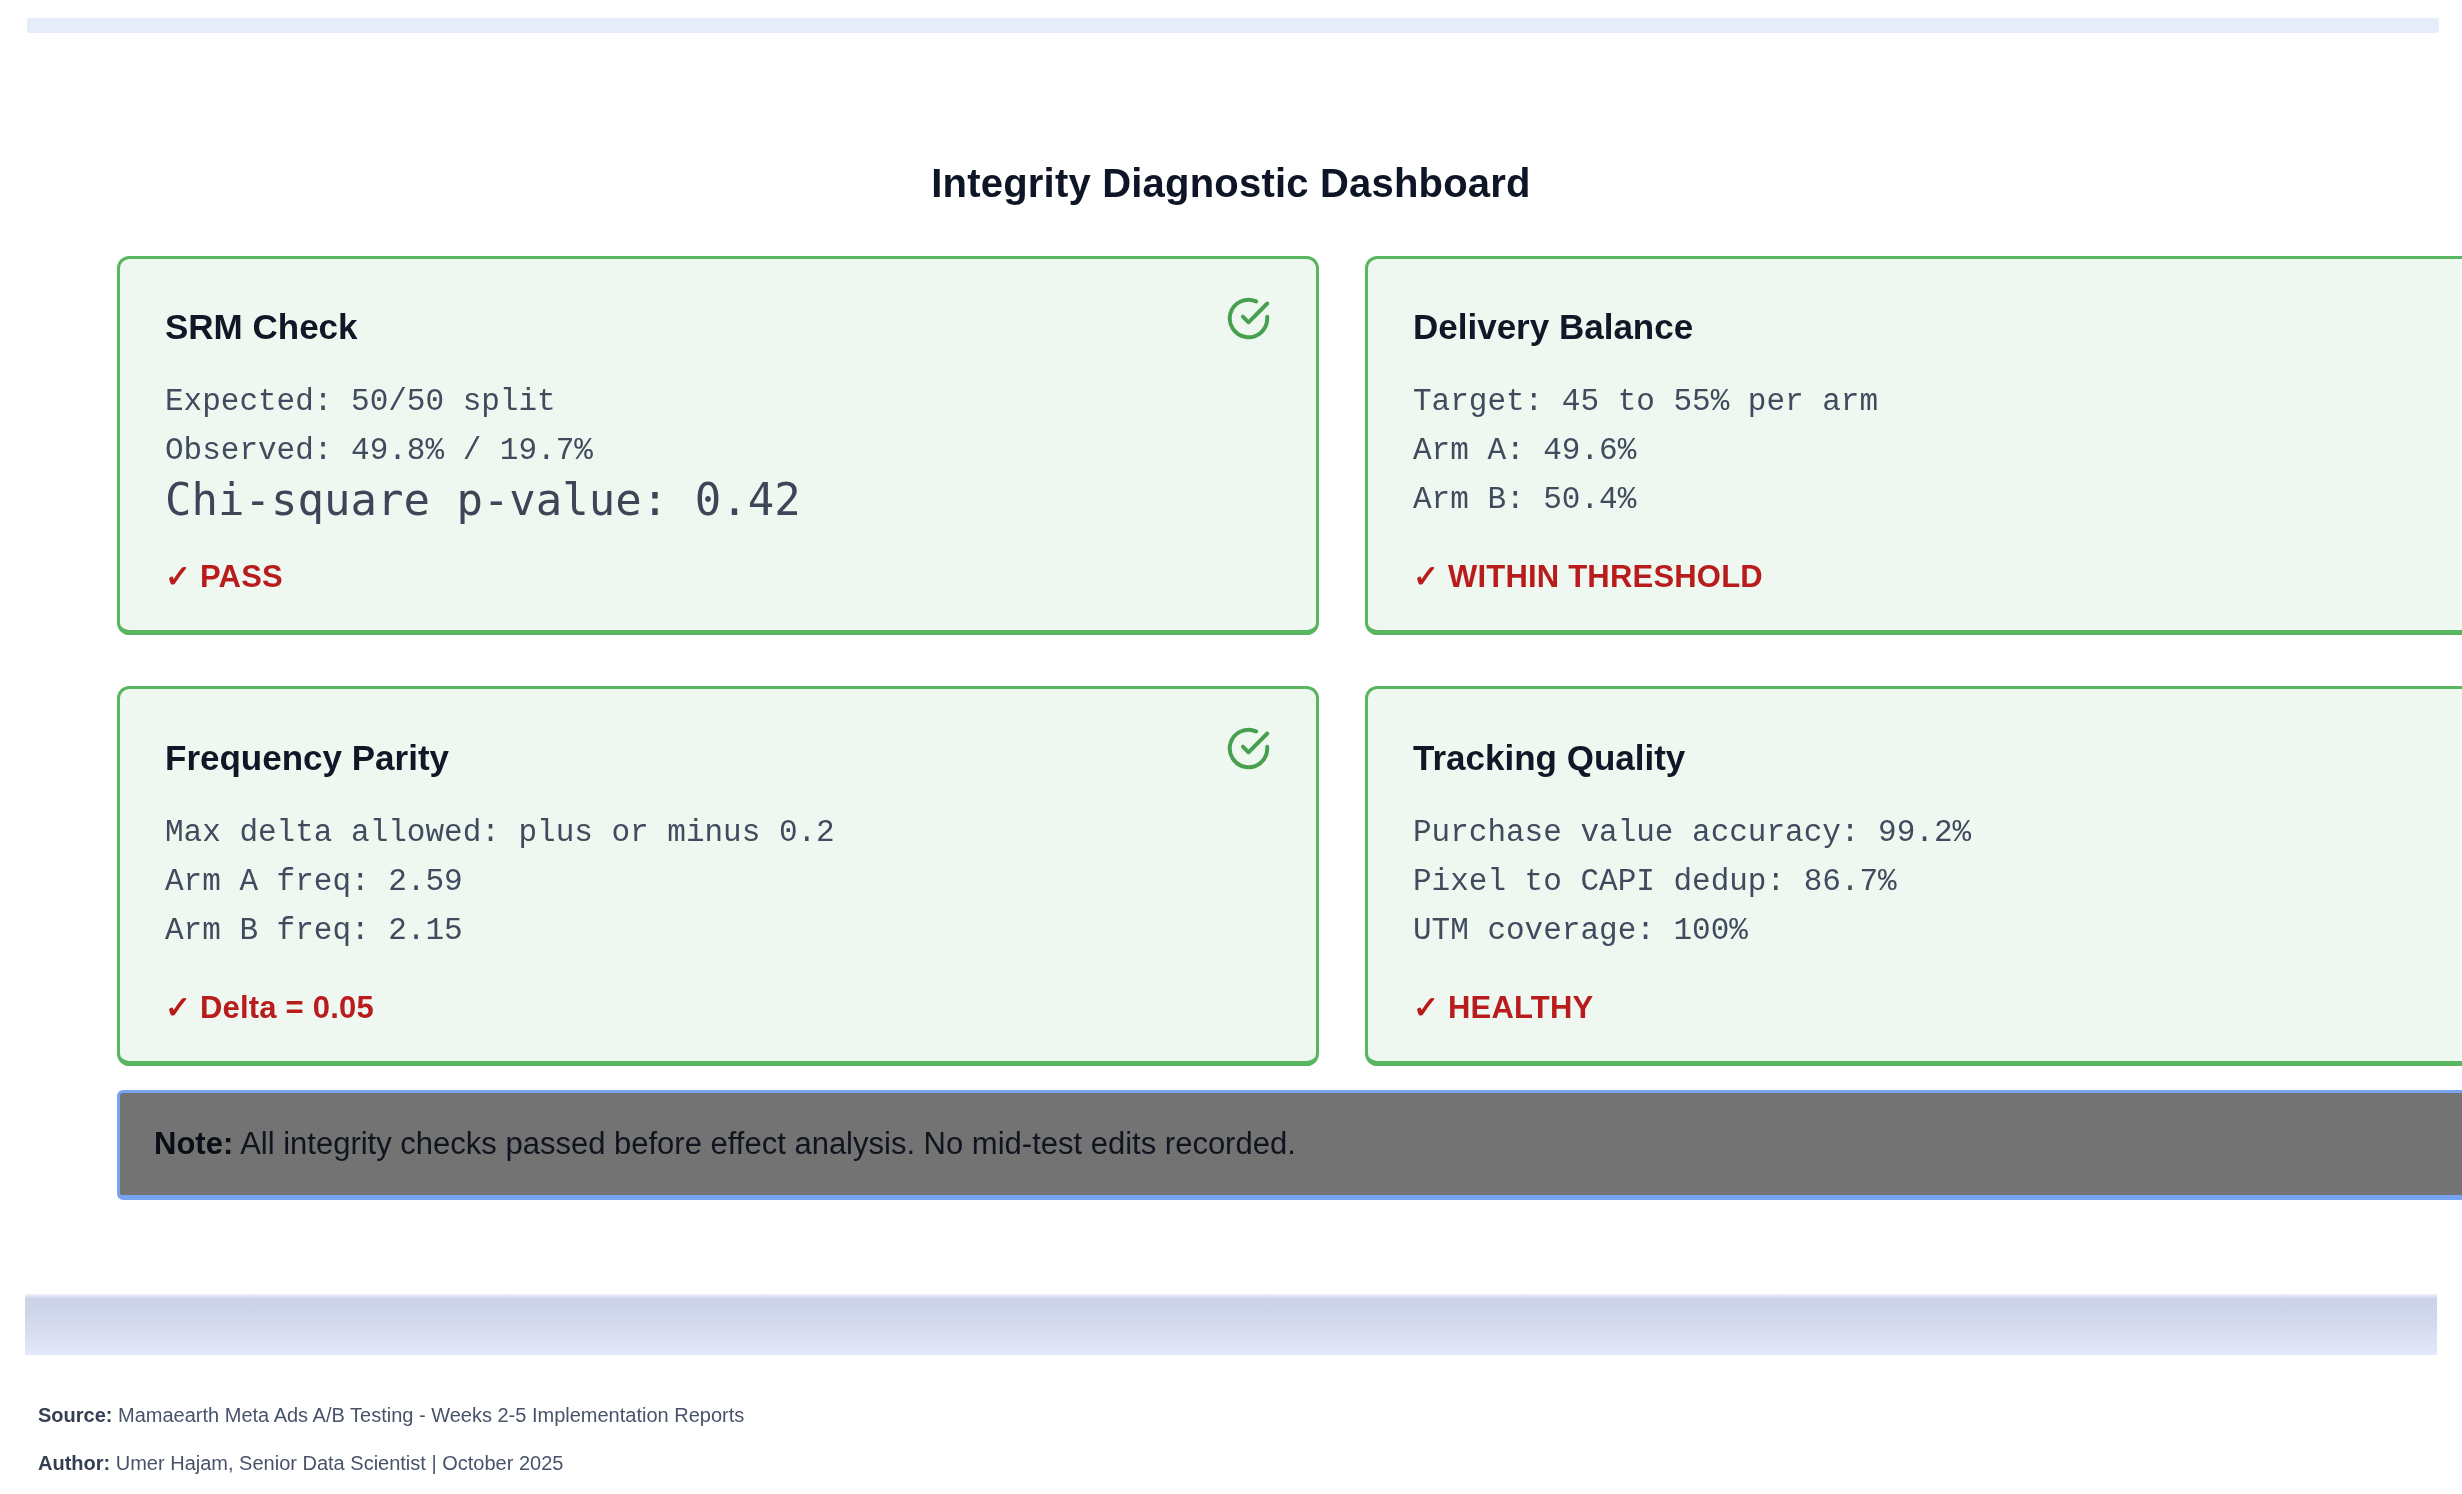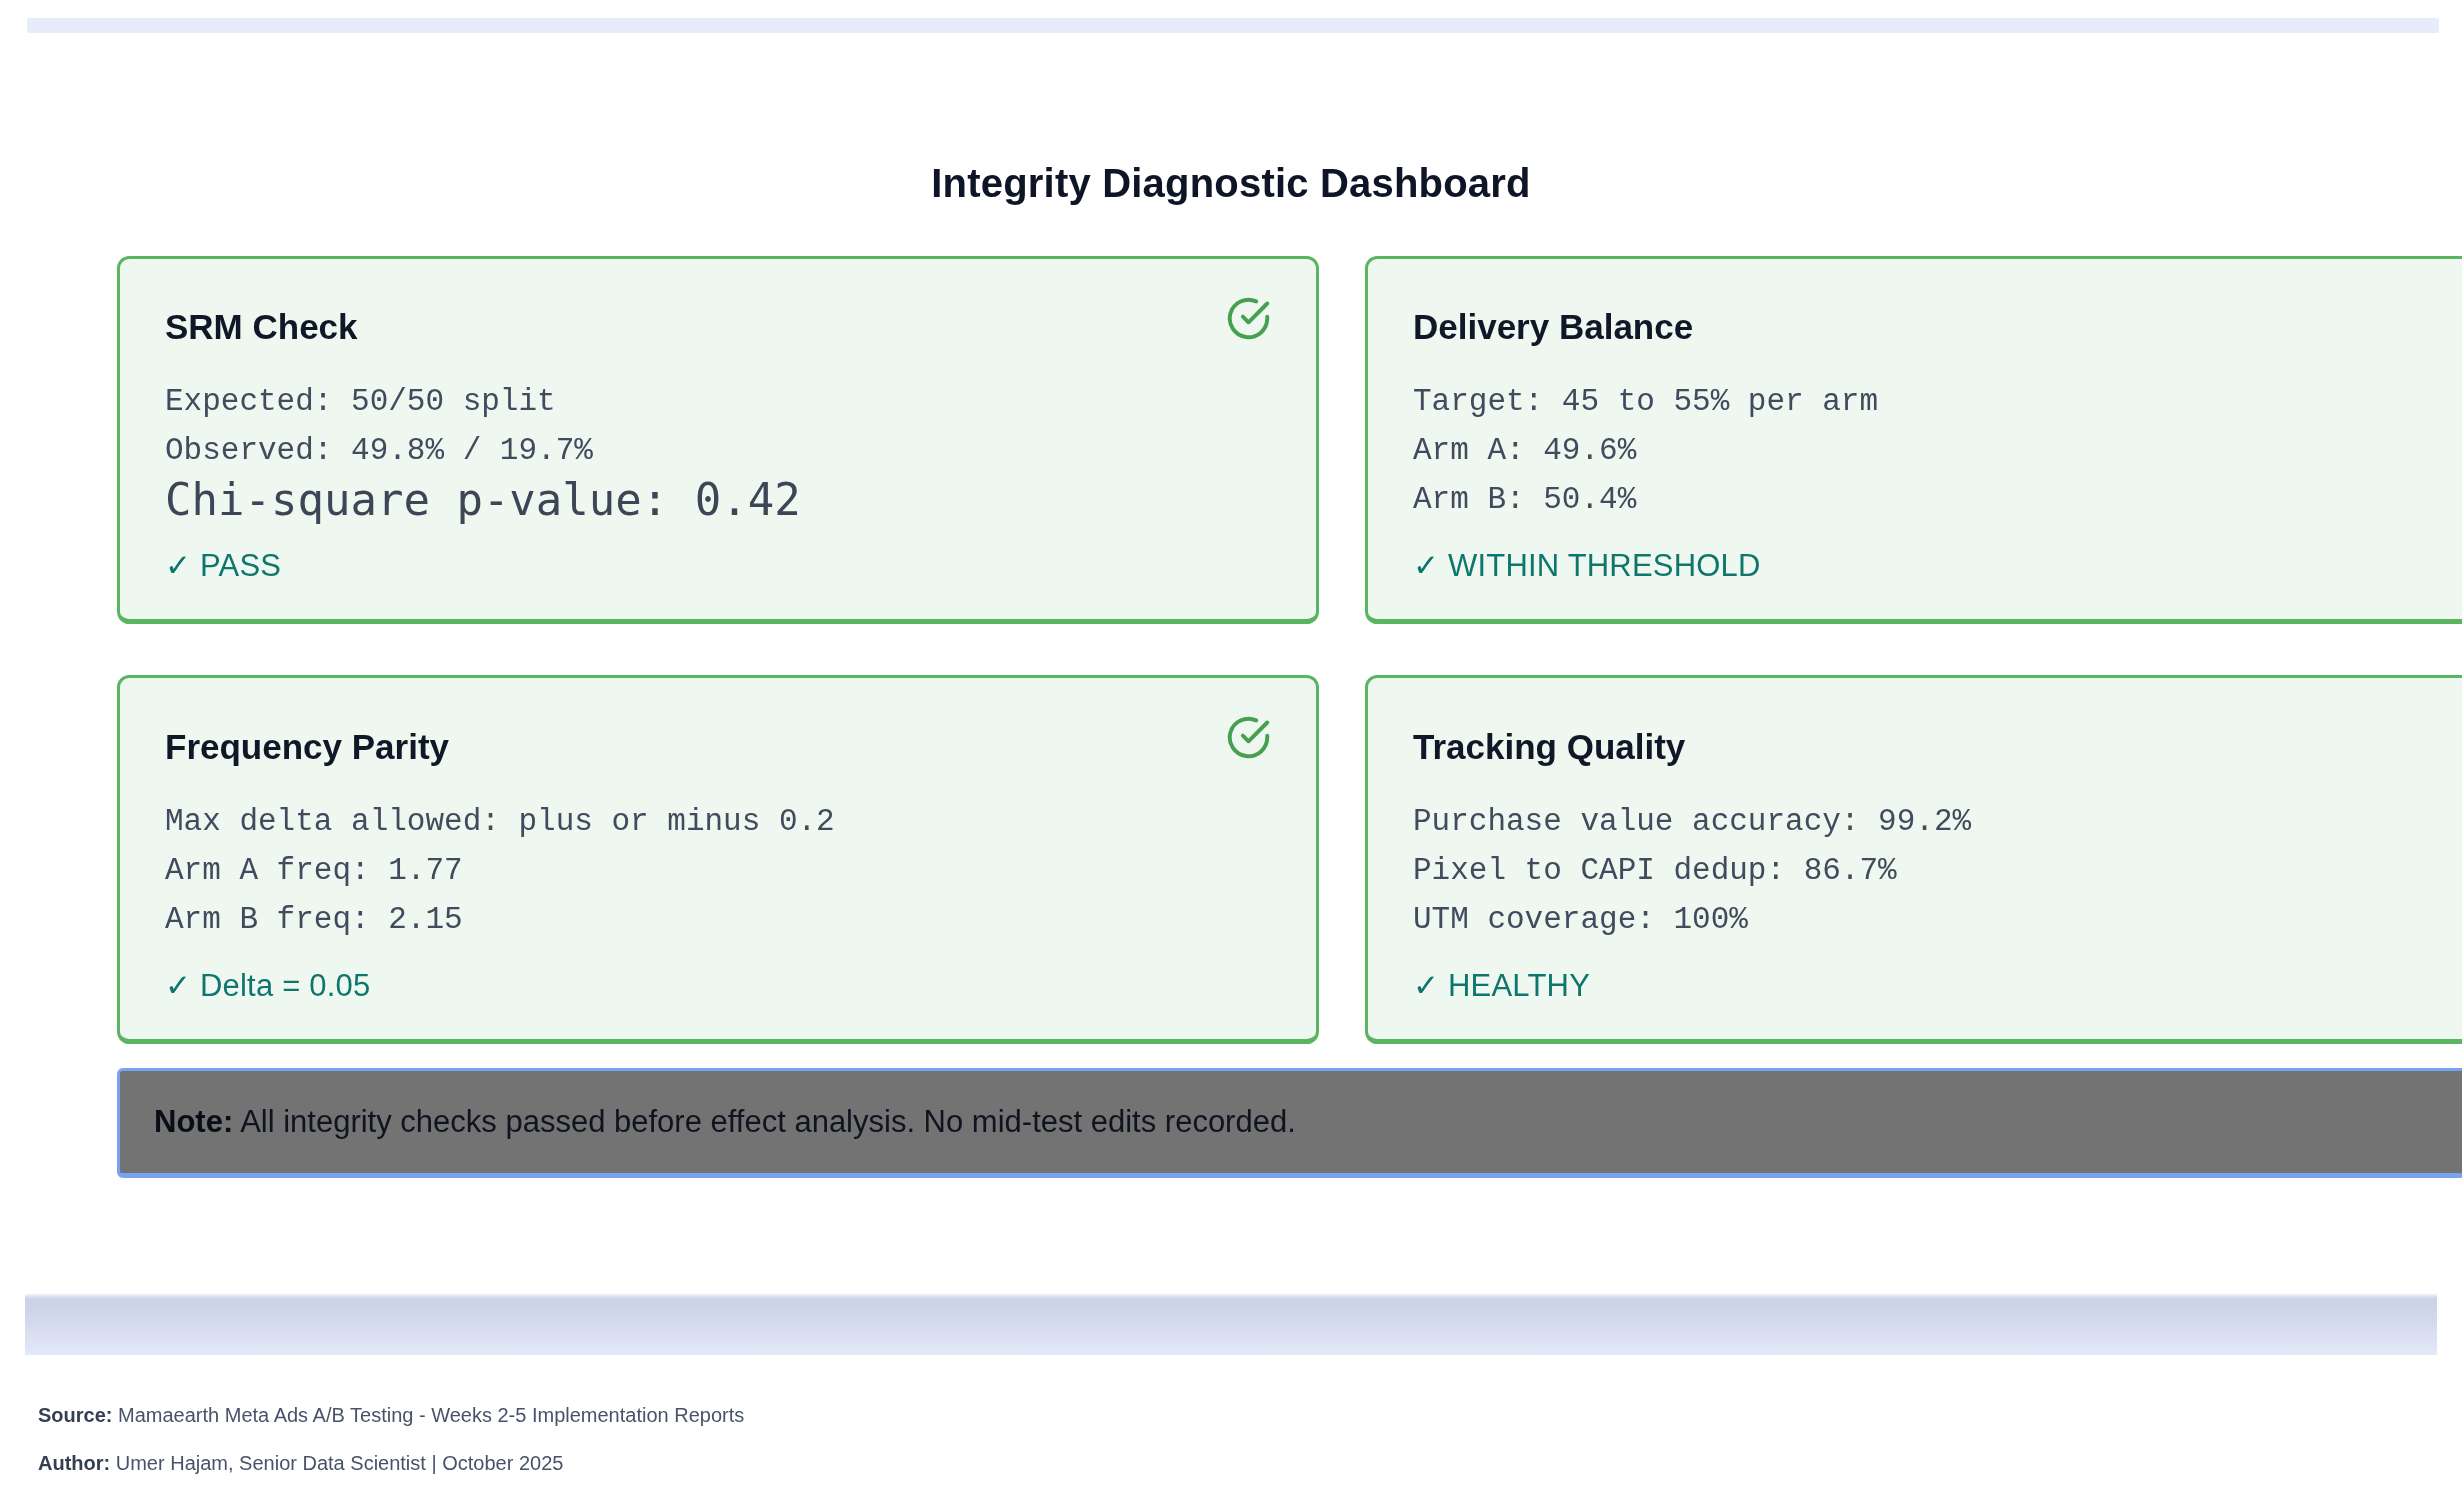--- a/index.html
+++ b/index.html
@@ -70,24 +70,24 @@
     line-height: 49px;
     white-space: nowrap;
     font-family: Liberation Mono, monospace;
   }
   .metric-line.mono {
     font-family: "DejaVu Sans Mono", monospace;
     font-size: 44px;
     color: #3d4656;
   }
   .status-badge {
-    margin-top: 23px;
+    margin-top: 34px;
     font-size: 31px;
-    font-weight: 400;
-    color: #0f766e;
+    font-weight: 700;
+    color: #b91c1c;
     letter-spacing: 0.2px;
   }
   .note-banner {
     box-sizing: border-box;
     margin-top: 24px;
     background: #737373;
     border: 3.1px solid #78a3f3;
     border-bottom-width: 5.4px;
     border-radius: 6px;
     padding: 31px 34px;
@@ -165,21 +165,21 @@
           <h2 class="card-title">Frequency Parity</h2>
           <span class="check-icon">
             <svg width="45" height="45" viewBox="0 0 24 24" fill="none" stroke="#46a04f" stroke-width="2.1" stroke-linecap="round" stroke-linejoin="round">
               <path d="M22 11.08V12a10 10 0 1 1-5.93-9.14"></path>
               <polyline points="22 4 12 14.01 9 11.01"></polyline>
             </svg>
           </span>
         </div>
         <div class="card-lines">
           <div class="metric-line">Max delta allowed: plus or minus 0.2</div>
-          <div class="metric-line">Arm A freq: 1.77</div>
+          <div class="metric-line">Arm A freq: 2.59</div>
           <div class="metric-line">Arm B freq: 2.15</div>
         </div>
         <div class="status-badge">✓ Delta = 0.05</div>
       </article>
 
       <article class="status-card">
         <div class="card-head">
           <h2 class="card-title">Tracking Quality</h2>
           <span class="check-icon">
             <svg width="45" height="45" viewBox="0 0 24 24" fill="none" stroke="#46a04f" stroke-width="2.1" stroke-linecap="round" stroke-linejoin="round">

